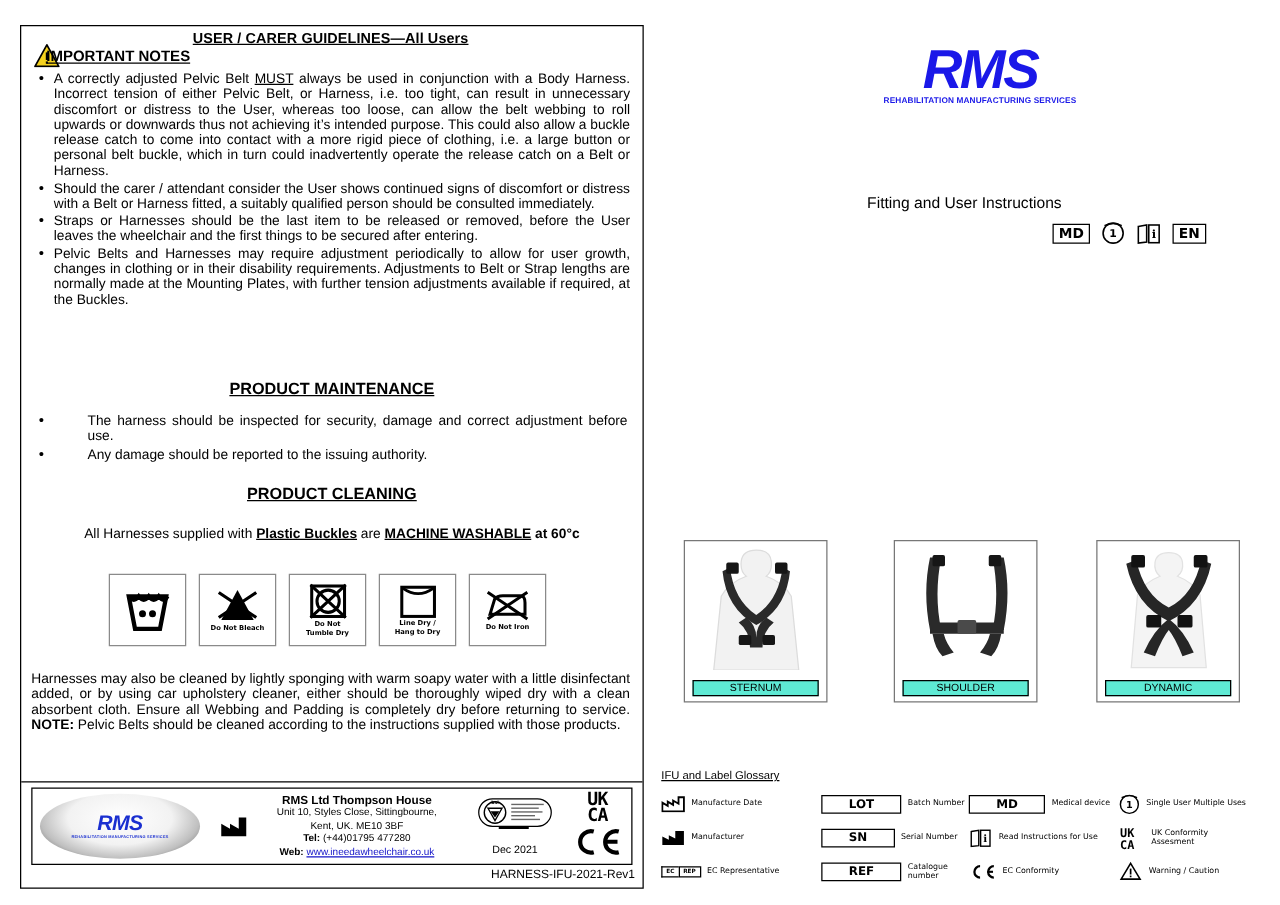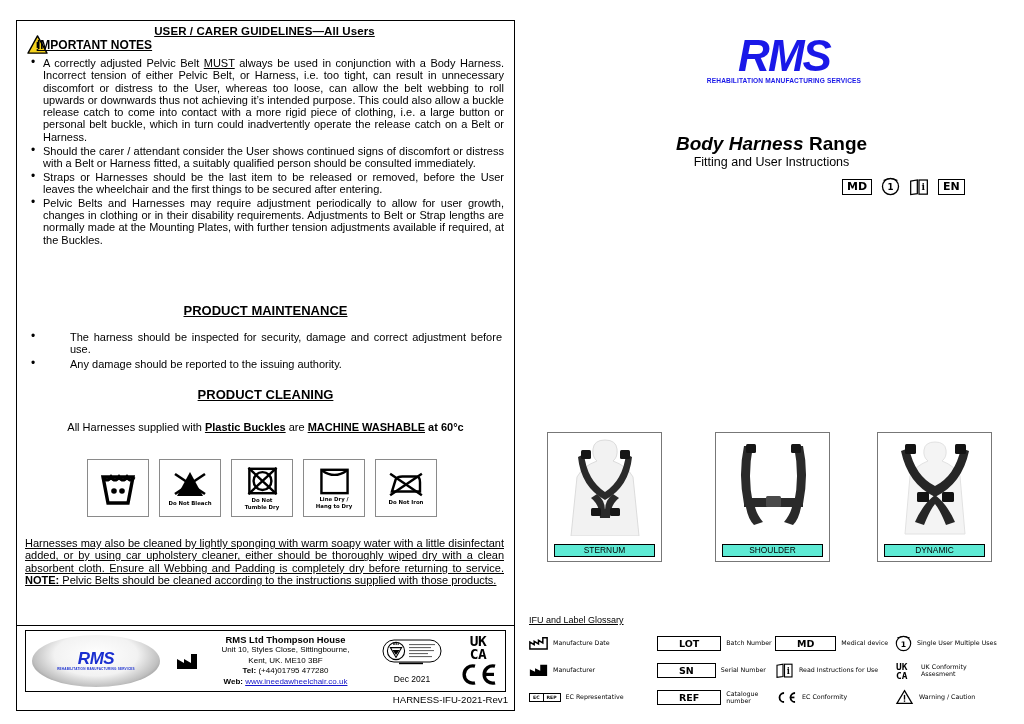--- a/index.html
+++ b/index.html
@@ -25,21 +25,21 @@
   .sec-head{text-align:center;font-size:13px;font-weight:bold;text-decoration:underline;margin:0;}
   #maint-head{position:absolute;left:0;right:0;top:282px;}
   #maint-list{position:absolute;left:8px;right:10px;top:310px;}
   #clean-head{position:absolute;left:0;right:0;top:366px;}
   #clean-sub{position:absolute;left:0;right:0;top:400px;text-align:center;font-size:11px;}
   
   #care-row{position:absolute;left:70px;top:438px;width:360px;display:flex;gap:10px;}
   .care-cell{border:1px solid #8a8a8a;background:#fff;width:62px;height:58px;box-sizing:border-box;display:flex;flex-direction:column;align-items:center;justify-content:center;padding:2px;}
   .care-cell svg{display:block;}
   .care-lbl{font-size:5.4px;line-height:6.3px;text-align:center;font-weight:bold;margin-top:1px;font-family:"DejaVu Sans",sans-serif;}
-  #clean-para{position:absolute;left:8px;right:10px;top:516px;font-size:11px;line-height:12.4px;text-align:justify;text-decoration:underline;}
+  #clean-para{position:absolute;left:8px;right:10px;top:516px;font-size:11px;line-height:12.4px;text-align:justify;}
   
   #footer-box{position:absolute;left:0;top:604px;width:497px;height:86px;border-top:1px solid #000;box-sizing:border-box;}
   #footer-inner{position:absolute;left:8px;top:4px;width:481px;height:62px;border:1px solid #000;box-sizing:border-box;display:flex;align-items:center;}
   #rms-oval{width:128px;height:52px;margin-left:6px;flex:none;position:relative;border-radius:50%;
      background:radial-gradient(ellipse at 50% 38%,#ffffff 0%,#f2f2f2 46%,#bfbfbf 70%,#6e6e6e 88%,#3a3a3a 100%);
      display:flex;flex-direction:column;align-items:center;justify-content:center;}
   #rms-oval .rw{font-size:17px;font-weight:bold;font-style:italic;color:#1a2fd0;letter-spacing:-.5px;line-height:15px;}
   #rms-oval .rs{font-size:3.1px;font-weight:bold;color:#1a2fd0;letter-spacing:.2px;margin-top:1px;}
   #factory-icon{margin-left:16px;flex:none;}
   #addr{flex:1;text-align:center;font-size:8px;line-height:10.4px;padding:0 2px;}
@@ -218,21 +218,20 @@
   </div>
 </div>
 
 <div id="right-page">
 
   <div id="logo-wrap">
     <div id="logo-main">RMS</div>
     <div id="logo-sub">REHABILITATION MANUFACTURING SERVICES</div>
   </div>
 
-  <div id="title-main"><i>Body Harness</i><span> Range</span></div>
   <div id="title-sub">Fitting and User Instructions</div>
 
   <div id="badges">
     <div class="badge-box">MD</div>
     <svg width="19" height="19" viewBox="0 0 22 22">
       <circle cx="11" cy="11" r="9.3" fill="none" stroke="#000" stroke-width="1.5"></circle>
       <text x="11" y="15" font-size="10" text-anchor="middle" font-family="DejaVu Sans" font-weight="bold">1</text>
       <path d="M3 4 Q11 0 19 4" fill="none" stroke="#000" stroke-width="1.4"></path>
     </svg>
     <svg width="20" height="18" viewBox="0 0 24 20">

